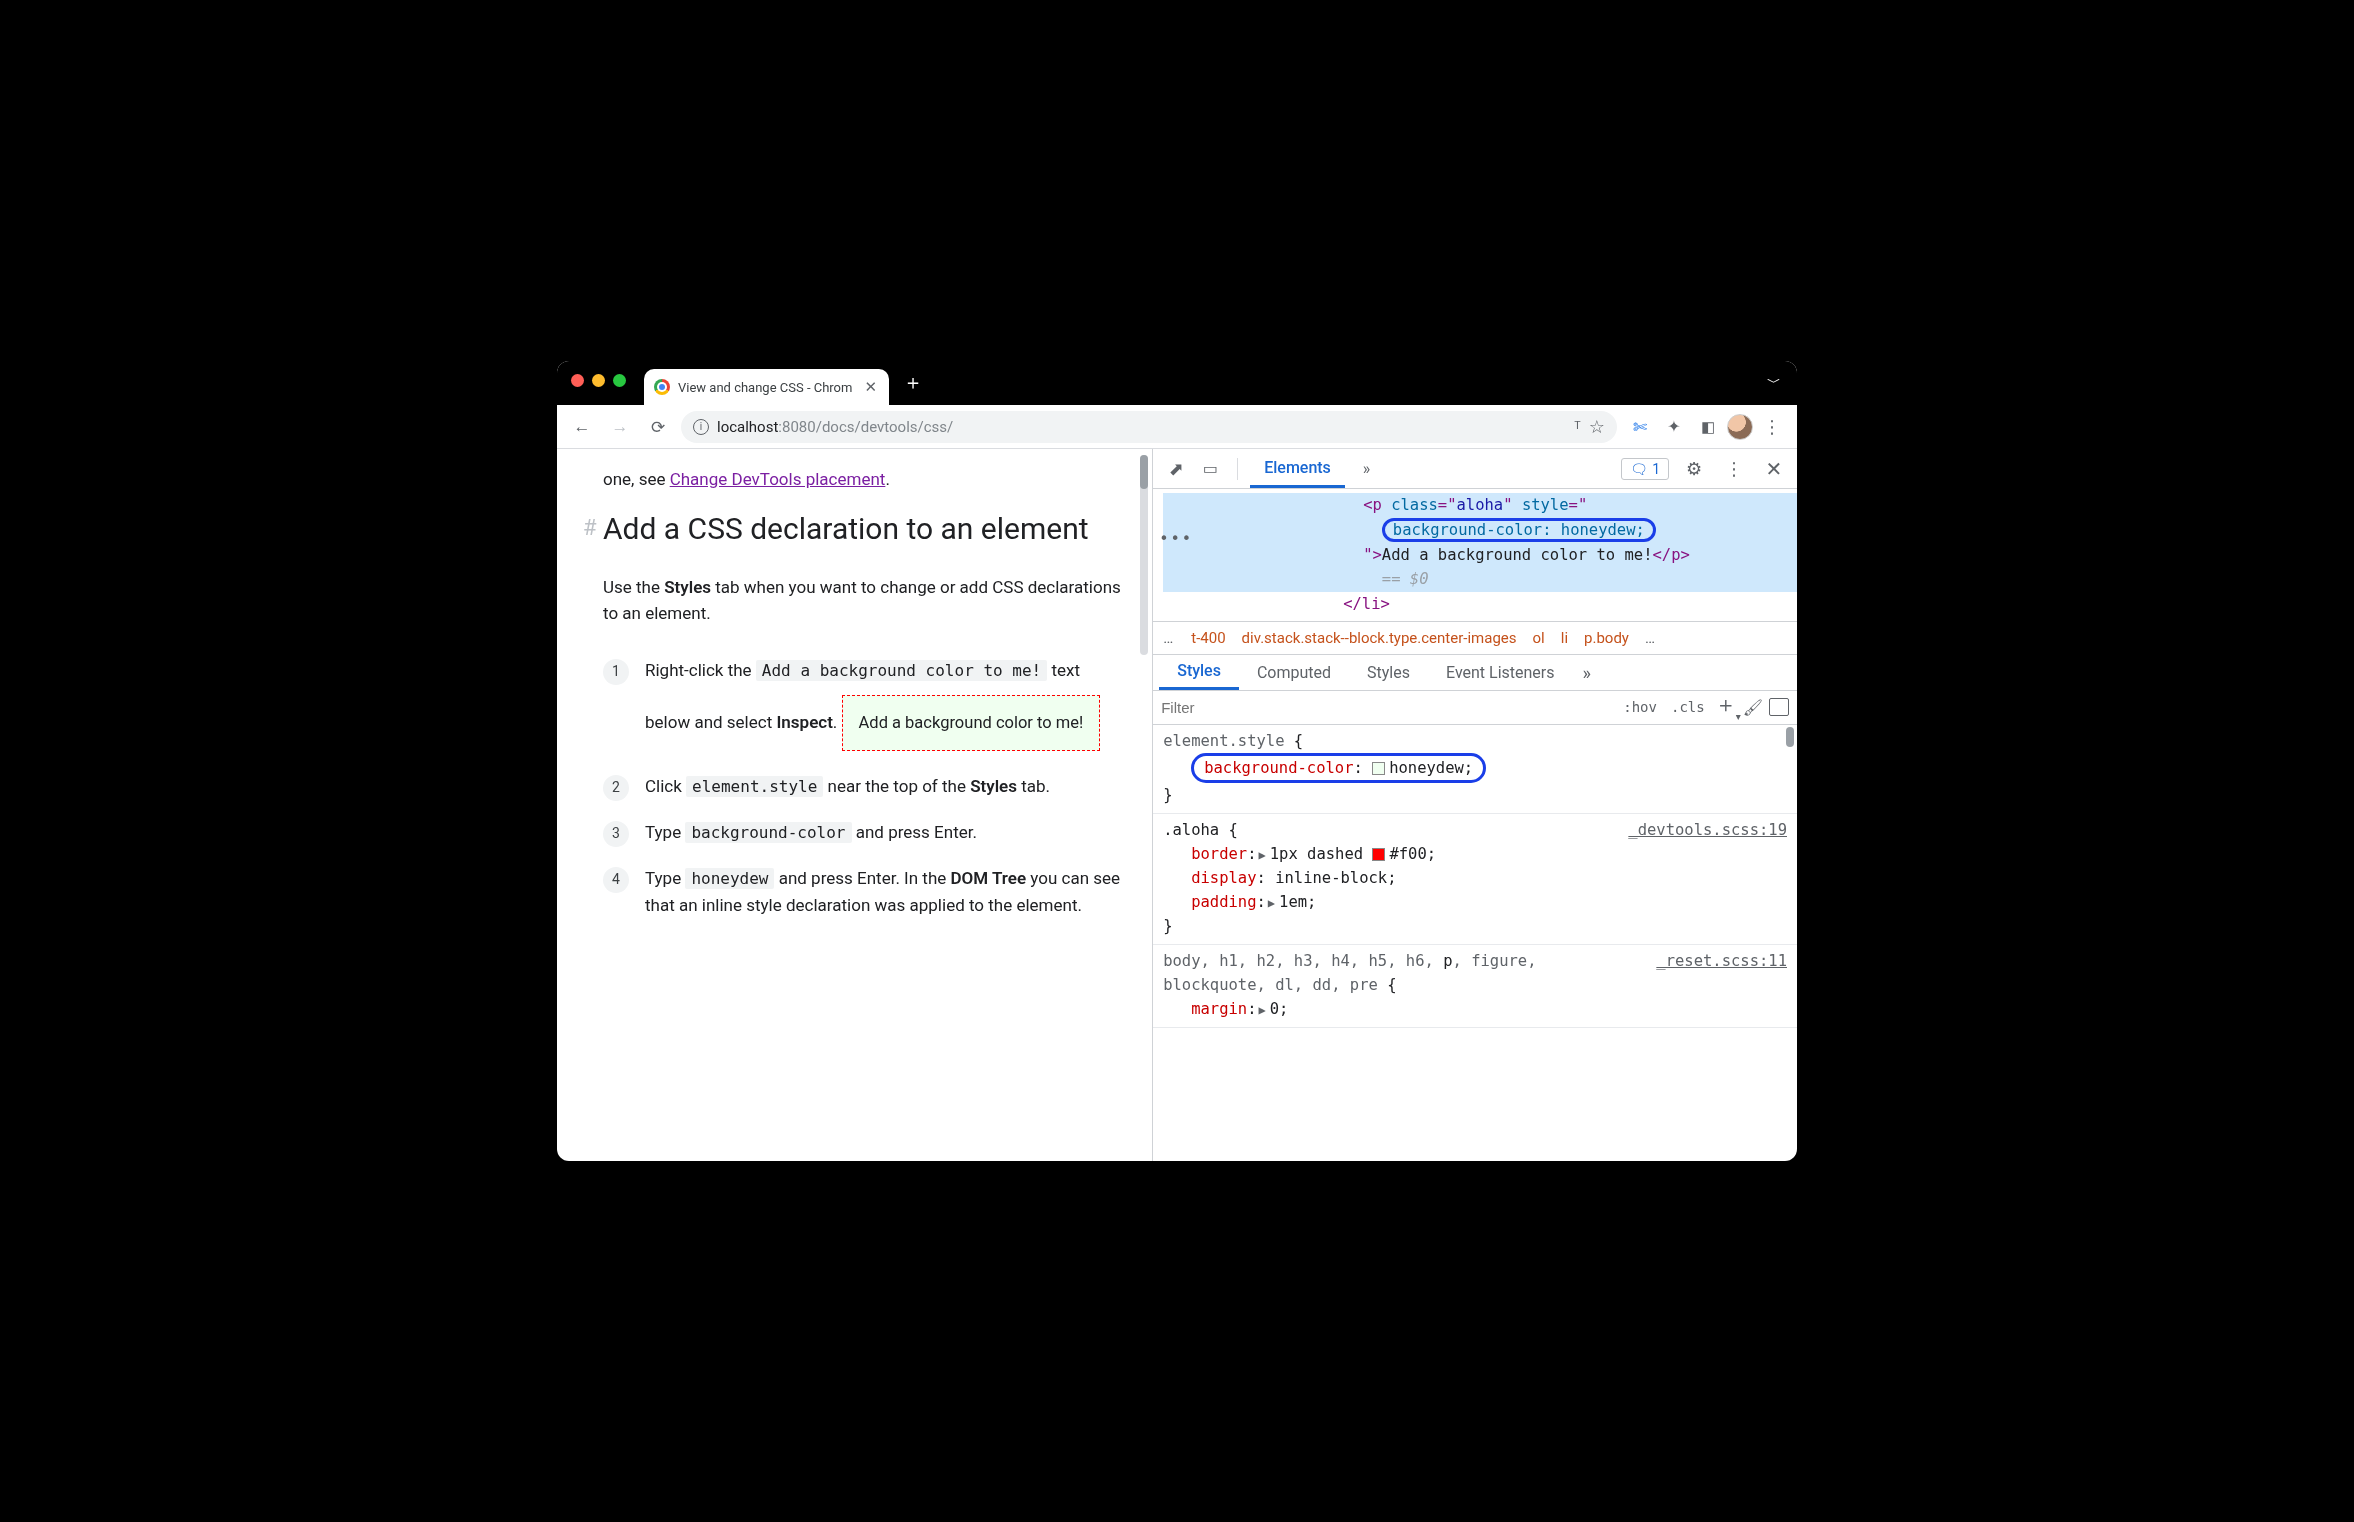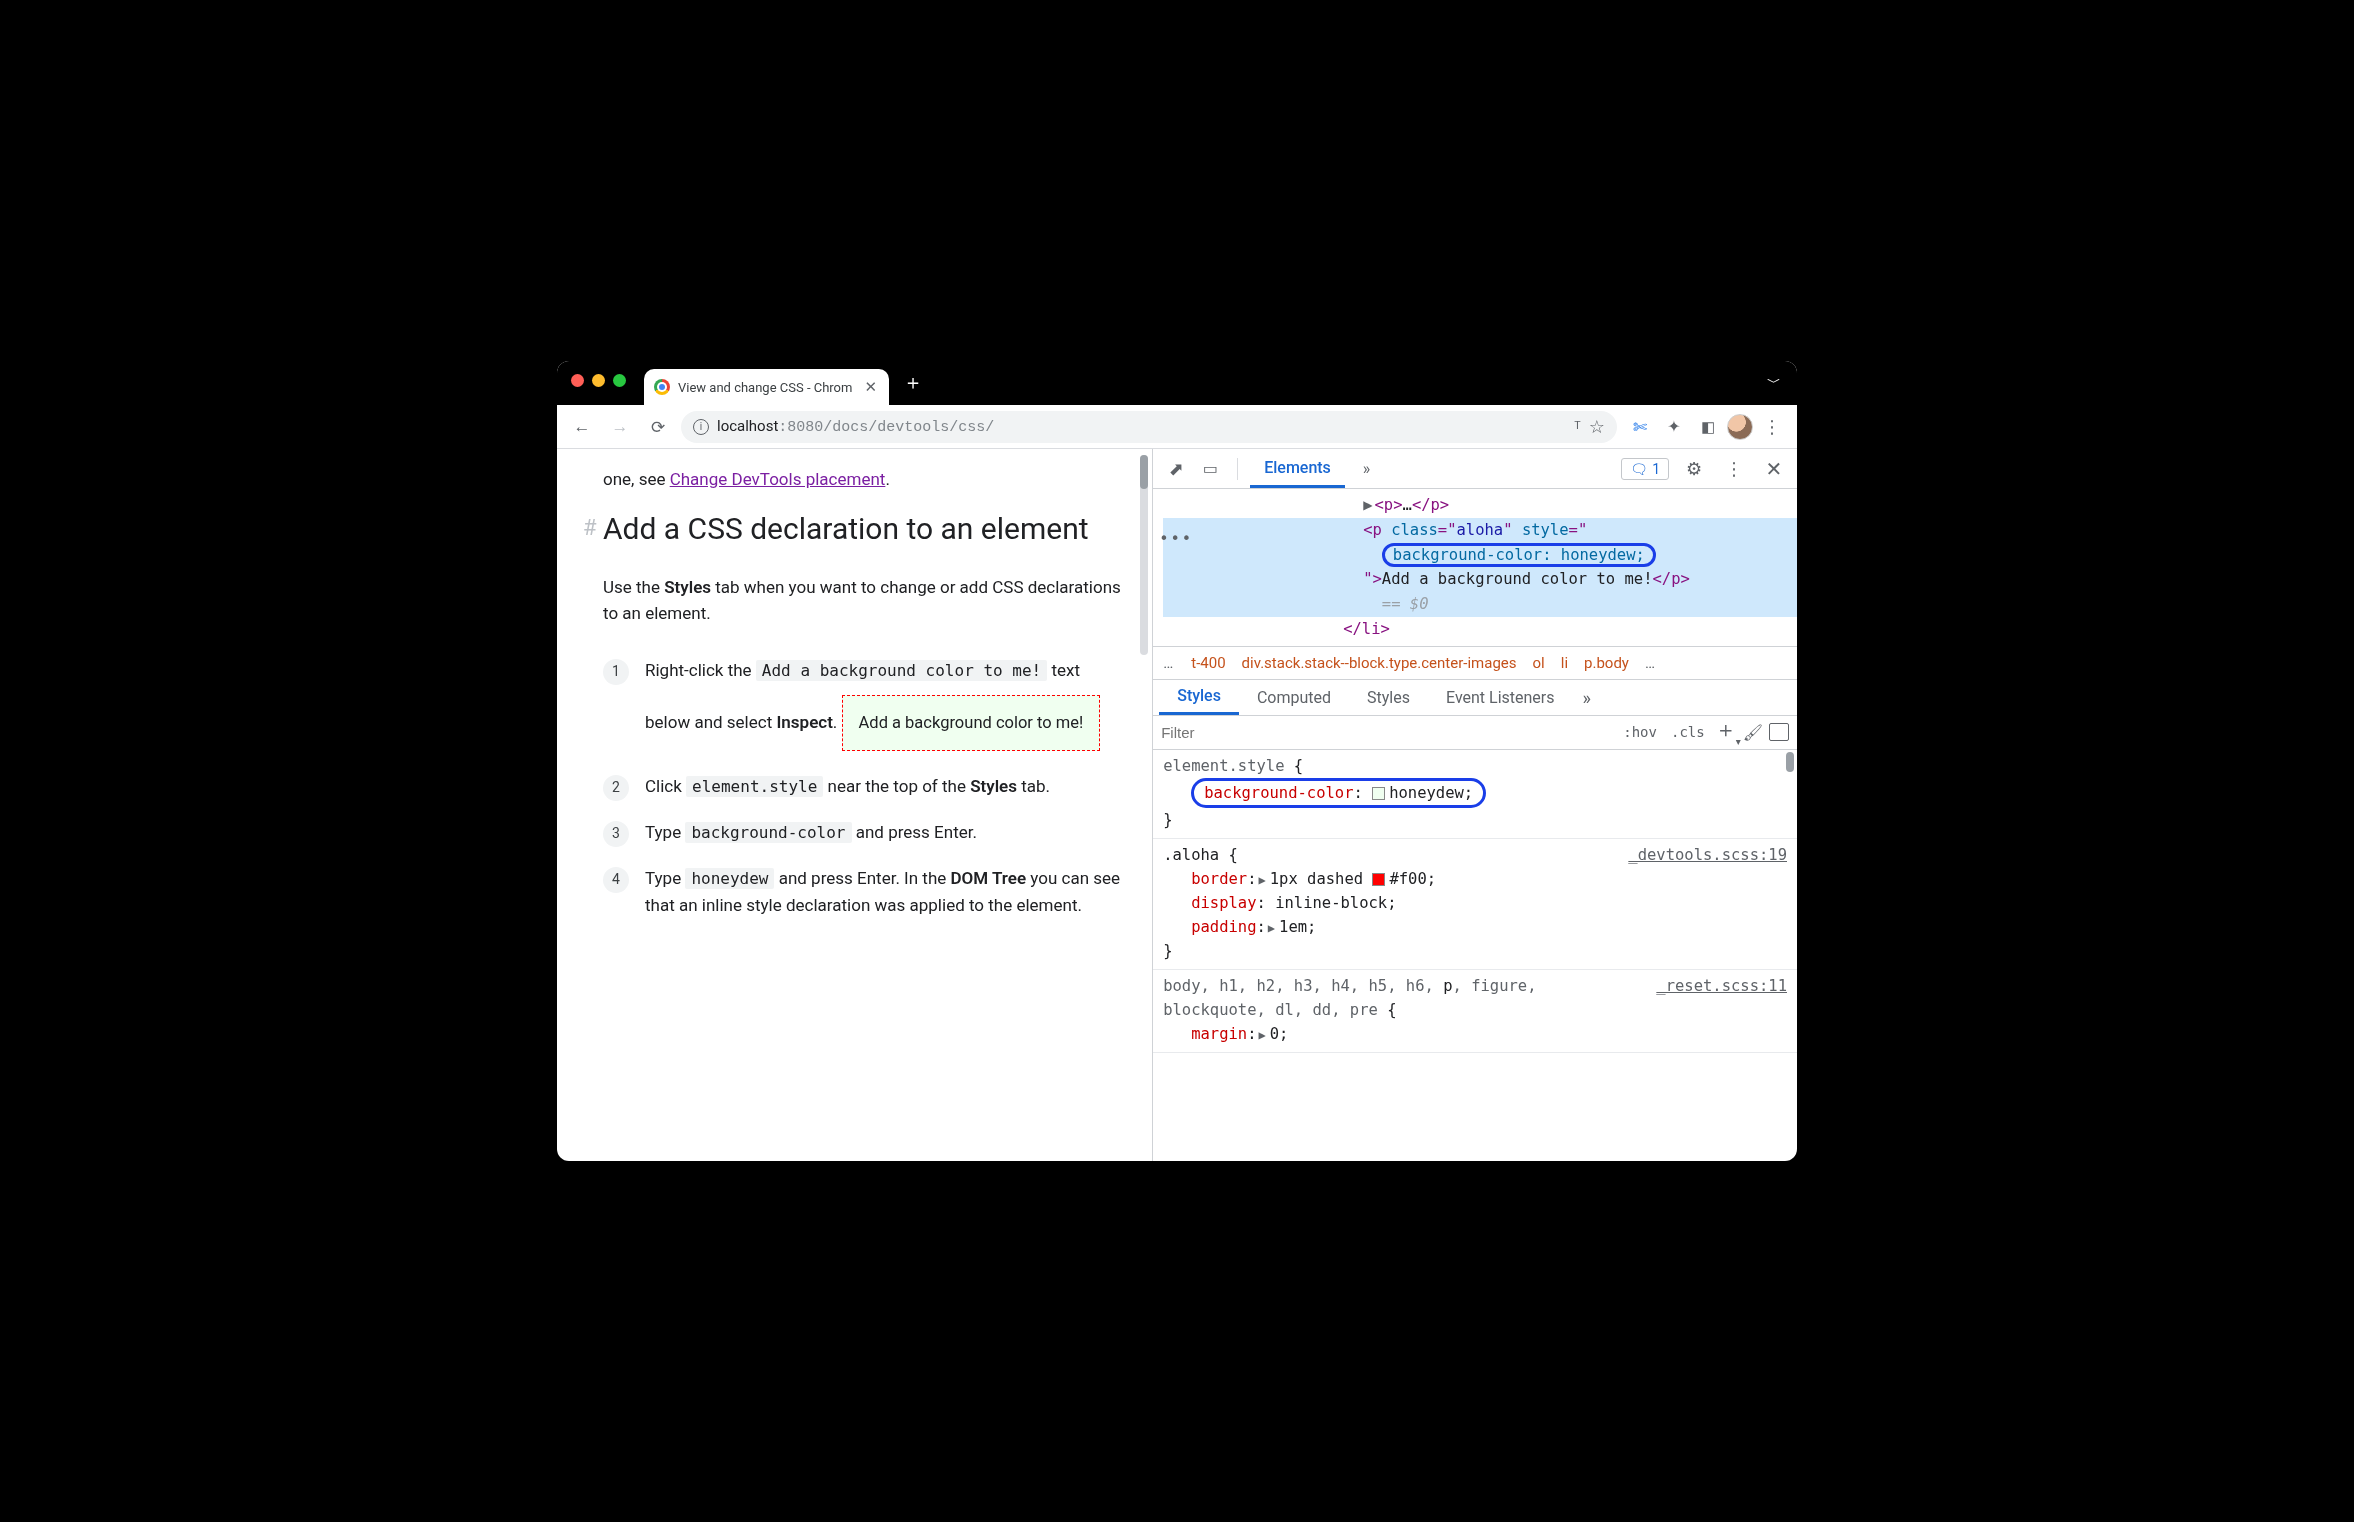--- a/index.html
+++ b/index.html
@@ -81,21 +81,21 @@
     display:flex; align-items:center; justify-content:center;
     color:#5f6368; font-size:17px;
   }
   .icon-btn.disabled { color:#bdc1c6; }
   .omnibox {
     flex:1; height: 32px; background:#f1f3f4; border-radius:16px;
     display:flex; align-items:center; padding:0 12px; gap:8px;
     color:#202124; font-size:15px;
   }
   .omnibox .info-icon{ width:16px;height:16px;border:1.5px solid #5f6368;border-radius:50%;display:flex;align-items:center;justify-content:center;font-size:10px;color:#5f6368;}
-  .omnibox .url .muted{ color:#80868b;font-family:Liberation Mono, monospace; }
+  .omnibox .url .muted{ color:#80868b; }
   .omnibox .spacer{ flex:1; }
   .toolbar-right { display:flex; align-items:center; gap:4px; }
   .scissors{ color:#1a73e8; }
   .avatar{ width:26px; height:26px; border-radius:50%; background: radial-gradient(circle at 35% 30%, #f1c6a7 0 40%, #8b6b56 42% 100%); border:1px solid #ccc;}
   .kebab{ font-size:18px; color:#5f6368; letter-spacing:0; }
   .star{ font-size:18px; color:#5f6368; }
   .puzzle{ font-size:16px; color:#5f6368; }
   .panel-icon{ font-size:15px; color:#5f6368; }
   .share-icon{ font-size:15px; color:#5f6368; }
 
@@ -362,21 +362,20 @@
             <span>1</span>
           </div>
           <div class="icon-btn gear">⚙</div>
           <div class="icon-btn kebab">⋮</div>
           <div class="icon-btn close-dt">✕</div>
         </div>
       </div>
 
       <div class="dom-tree">
         <span class="tree-ellipsis">•••</span>
-        <div class="row"><span class="caret">▶</span><span class="tag">&lt;p&gt;</span><span class="text">…</span><span class="tag">&lt;/p&gt;</span></div>
         <div class="selected">
           <div class="row"><span class="tag">&lt;p </span><span class="attr">class</span><span class="tag">="</span><span class="val">aloha</span><span class="tag">" </span><span class="attr">style</span><span class="tag">="</span></div>
           <div class="row">&nbsp;&nbsp;<span class="circle-hl"><span class="attr">background-color: honeydew;</span></span></div>
           <div class="row"><span class="tag">"&gt;</span><span class="text">Add a background color to me!</span><span class="tag">&lt;/p&gt;</span></div>
           <div class="row">&nbsp;&nbsp;<span class="eq0">== $0</span></div>
         </div>
         <div class="row" style="padding-left:180px;"><span class="tag">&lt;/li&gt;</span></div>
       </div>
 
       <div class="dt-crumb">

